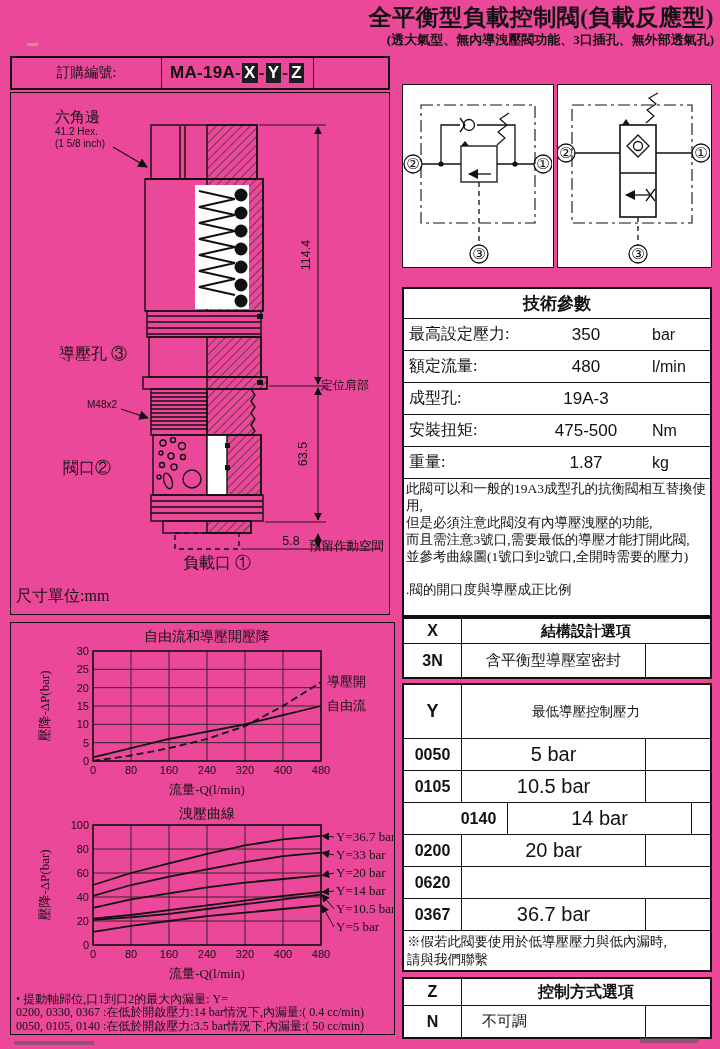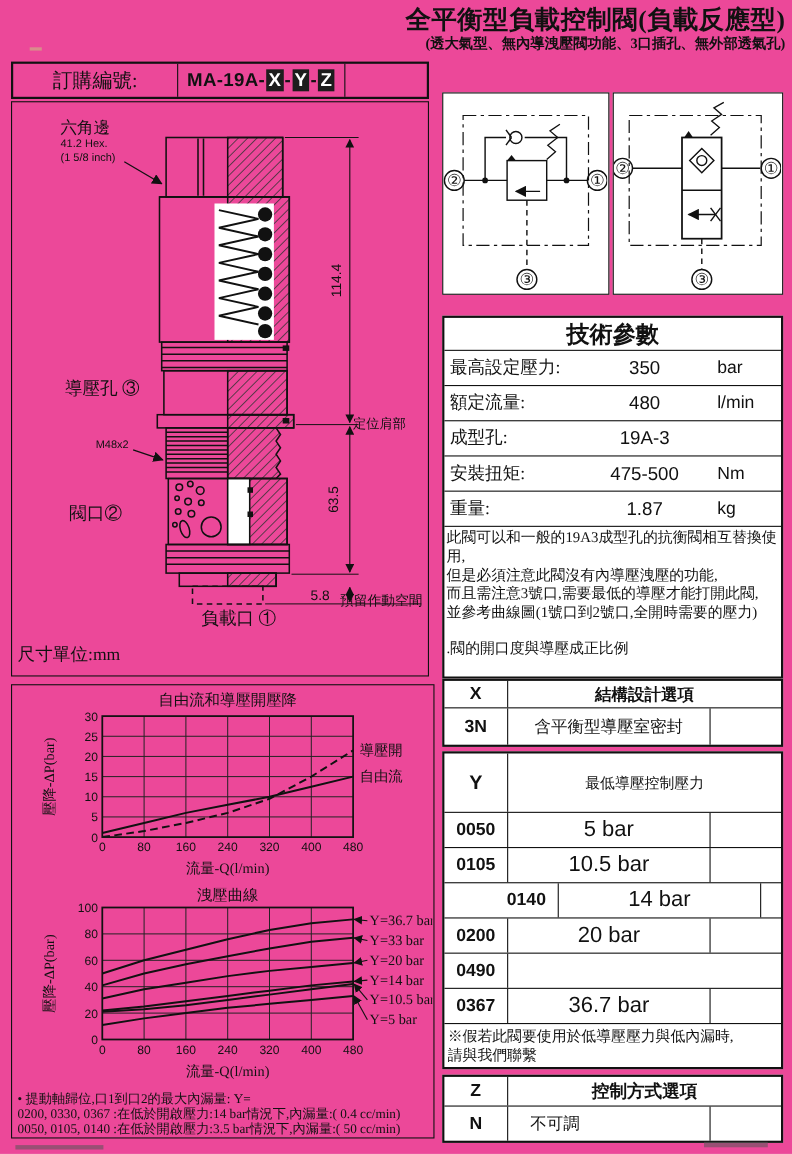--- a/index.html
+++ b/index.html
@@ -7,38 +7,38 @@
         font-family:"Liberation Serif",serif;color:#111;}
   .abs{position:absolute;}
   
   .title-block{right:6px;top:4px;text-align:right;}
   .main-title{font-size:23px;font-weight:bold;letter-spacing:0.5px;line-height:1.2;}
   .sub-title{font-size:13px;font-weight:bold;line-height:1.25;}
   .red-dash{left:27px;top:43px;width:11px;height:3px;background:#d98c8c;}
   
   .order-table{left:10px;top:56px;width:380px;height:34px;border:2px solid #111;display:flex;box-sizing:border-box;}
   .order-cell{display:flex;align-items:center;justify-content:center;box-sizing:border-box;height:100%;}
-  .order-label{width:150px;border-right:1.5px solid #111;font-size:18px;}
+  .order-label{width:150px;border-right:1.5px solid #111;font-size:14px;}
   .order-code{width:152px;border-right:1.5px solid #111;font-family:"Liberation Sans",sans-serif;
               font-size:17px;font-weight:bold;letter-spacing:0.3px;}
   .order-code .boxed{background:#1d1d1d;color:#fff;padding:0 2px;margin:0 1px;}
   .order-empty{flex:1;}
   
   .drawing-box{left:10px;top:92px;width:380px;height:523px;border:1.5px solid #111;box-sizing:border-box;}
   .d-label{position:absolute;font-size:15px;line-height:1.15;}
   .d-small{font-family:"Liberation Sans",sans-serif;font-size:10px;}
   .unit-note{font-size:16px;}
   
   .schem{top:84px;height:184px;border:1.5px solid #111;box-sizing:border-box;background:#fff;}
   .schem-left{left:402px;width:152px;}
   .schem-right{left:557px;width:155px;}
   
   .tech-table{left:402px;top:287px;width:310px;border:2px solid #111;box-sizing:border-box;background:#fff;}
   .tech-header{height:29px;border-bottom:1.5px solid #111;display:flex;align-items:center;justify-content:center;
-               font-size:21px;font-weight:bold;}
+               font-size:17px;font-weight:bold;}
   .tech-row{height:31px;border-bottom:1px solid #111;display:grid;grid-template-columns:118px 128px 1fr;align-items:center;}
   .tech-row .t-label{font-size:16px;padding-left:5px;}
   .tech-row .t-value{font-family:"Liberation Sans",sans-serif;font-size:17px;text-align:center;}
   .tech-row .t-unit{font-family:"Liberation Sans",sans-serif;font-size:16px;text-align:left;padding-left:2px;}
   .tech-note{font-size:13.5px;line-height:1.25;padding:2px 2px 6px 2px;white-space:pre-line;min-height:128px;}
   
   .opt-table{left:402px;width:310px;border:2px solid #111;box-sizing:border-box;background:#fff;}
   .opt-row{display:flex;box-sizing:border-box;}
   .opt-code{width:58px;border-right:1px solid #111;display:flex;align-items:center;justify-content:center;
             font-family:"Liberation Sans",sans-serif;font-weight:bold;font-size:16px;box-sizing:border-box;}
@@ -319,21 +319,21 @@
       <div class="opt-code">0140</div>
       <div class="opt-main sans">14 bar</div>
       <div class="opt-empty"></div>
     </div>
     <div class="opt-row bb" style="height:32px;">
       <div class="opt-code">0200</div>
       <div class="opt-main sans">20 bar</div>
       <div class="opt-empty"></div>
     </div>
     <div class="opt-row bb" style="height:32px;">
-      <div class="opt-code">0490</div>
+      <div class="opt-code">0620</div>
       <div class="opt-empty"></div>
     </div>
     <div class="opt-row bb" style="height:32px;">
       <div class="opt-code">0367</div>
       <div class="opt-main sans">36.7 bar</div>
       <div class="opt-empty"></div>
     </div>
     <div class="opt-note">※假若此閥要使用於低導壓壓力與低內漏時,
   請與我們聯繫</div>
   </div>

